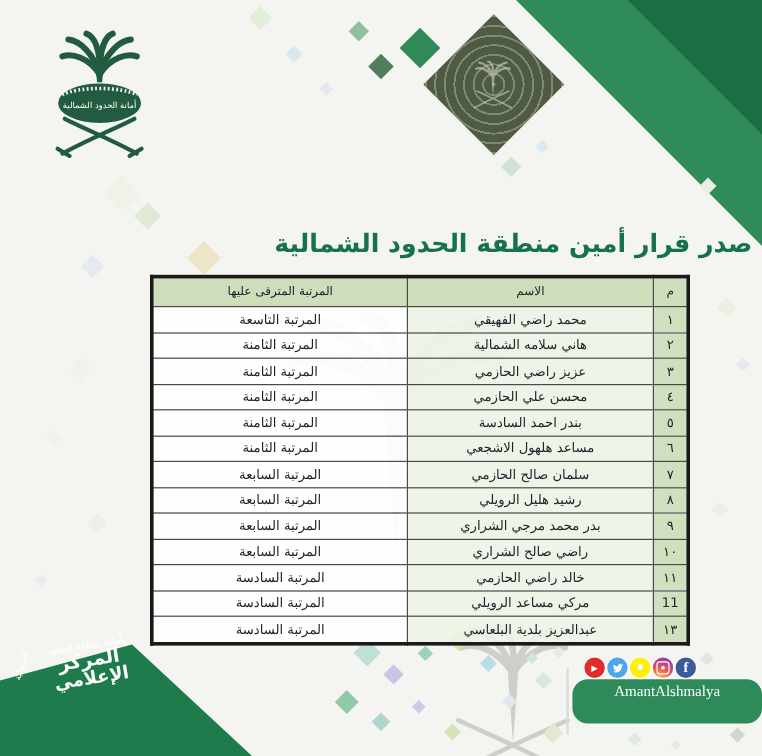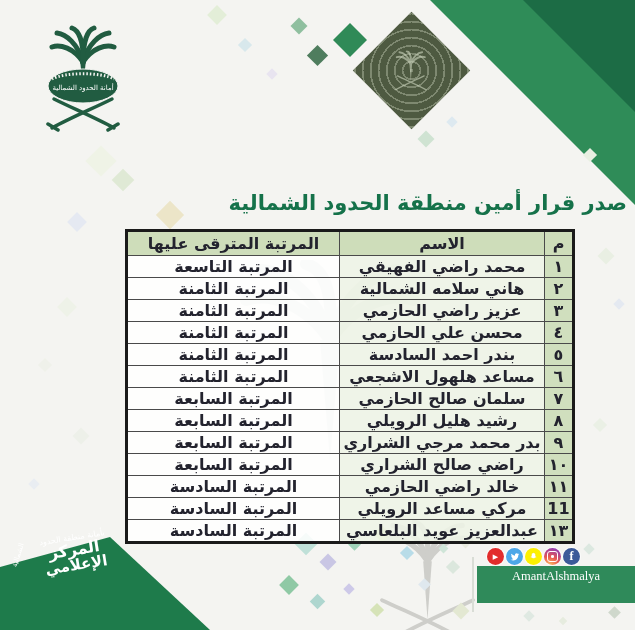--- a/index.html
+++ b/index.html
@@ -35,38 +35,38 @@
   
   #heading{top:141px;right:8px;width:600px;text-align:right;direction:rtl;z-index:2;
      color:#15724a;font-weight:bold;font-size:21px;line-height:32px;margin-top:46px;}
 
   
   #tbl-wrap{left:125px;top:229px;z-index:2;}
   table#promo{border-collapse:collapse;table-layout:fixed;width:447px;direction:rtl;
      border:3px solid #1a1a1a;}
   table#promo td,table#promo th{border:1px solid #4a4a4a;text-align:center;overflow:hidden;
      white-space:nowrap;color:#23232e;}
-  table#promo th{height:21px;background:rgba(203,219,182,.95);font-size:16px;font-weight:bold;}
-  table#promo td{height:18.5px;font-size:16px;font-weight:700;}
+  table#promo th{height:21px;background:rgba(203,219,182,.95);font-size:10px;font-weight:normal;}
+  table#promo td{height:18.5px;font-size:11px;font-weight:400;}
   td.c-idx{background:rgba(205,221,186,.95);font-size:10px;}
   td.c-name{background:rgba(238,244,230,.88);}
   td.c-rank{background:rgba(255,255,255,.85);}
 
   
   .wm{position:absolute;z-index:0;}
 
   
   #social-row{left:487px;top:548px;height:18px;z-index:3;display:flex;gap:2px;}
   .soc{width:17px;height:17px;border-radius:50%;display:flex;align-items:center;justify-content:center;
        box-shadow:0 0 0 1px rgba(255,255,255,.7);}
   #ig-badge{position:relative;background:radial-gradient(circle at 30% 110%,#fdc468 5%,#e95950 45%,#8a3ab9 90%);}
   #ig-badge .frame{width:9px;height:9px;border:1.3px solid #fff;border-radius:3px;position:relative;}
   #ig-badge .dot{position:absolute;left:3px;top:3px;width:2.5px;height:2.5px;border-radius:50%;background:#fff;}
   #footer-banner{left:477px;top:566px;width:158px;height:37px;background:#2f8a5a;z-index:2;
-      color:#fff;text-align:center;font-family:"Liberation Serif",serif;}
+      color:#fff;text-align:center;font-family:"Liberation Serif",serif;border-radius:13px;}
   #footer-banner .l1{font-size:12.5px;margin-top:3px;}
   #footer-banner .l2{font-size:13.5px;font-weight:bold;}
   #banner-divider{left:472px;top:557px;width:2px;height:55px;background:#d9ddd6;z-index:2;}
 
   
   #bl-triangle{left:0;top:0;width:100%;height:100%;}
   #media-center{left:0;top:525px;width:230px;height:105px;z-index:2;}
   #mc-text{position:absolute;left:22px;top:8px;transform:rotate(-9deg);color:#fff;text-align:center;
       direction:rtl;width:105px;z-index:3;}
   #mc-text .arc{font-size:8px;letter-spacing:.5px;}
@@ -209,21 +209,21 @@
             <td class="c-name">خالد راضي الحازمي</td>
             <td class="c-rank">المرتبة السادسة</td>
           </tr>
           <tr>
             <td class="c-idx">11</td>
             <td class="c-name">مركي مساعد الرويلي</td>
             <td class="c-rank">المرتبة السادسة</td>
           </tr>
           <tr>
             <td class="c-idx">١٣</td>
-            <td class="c-name">عبدالعزيز عويد البلعاسي</td>
+            <td class="c-name">عبدالعزيز بلدية البلعاسي</td>
             <td class="c-rank">المرتبة السادسة</td>
           </tr>
         </tbody>
     </table>
   </div>
 
   <svg class="wm" style="left:355px;top:520px;opacity:.85;" width="145" height="130" viewBox="0 0 100 120">
     <g stroke="#c8c8c4" stroke-width="5" fill="none" stroke-linecap="round">
       <path d="M50,38 C38,20 22,14 10,18"></path>
         <path d="M50,38 C44,16 30,6 18,5"></path>

